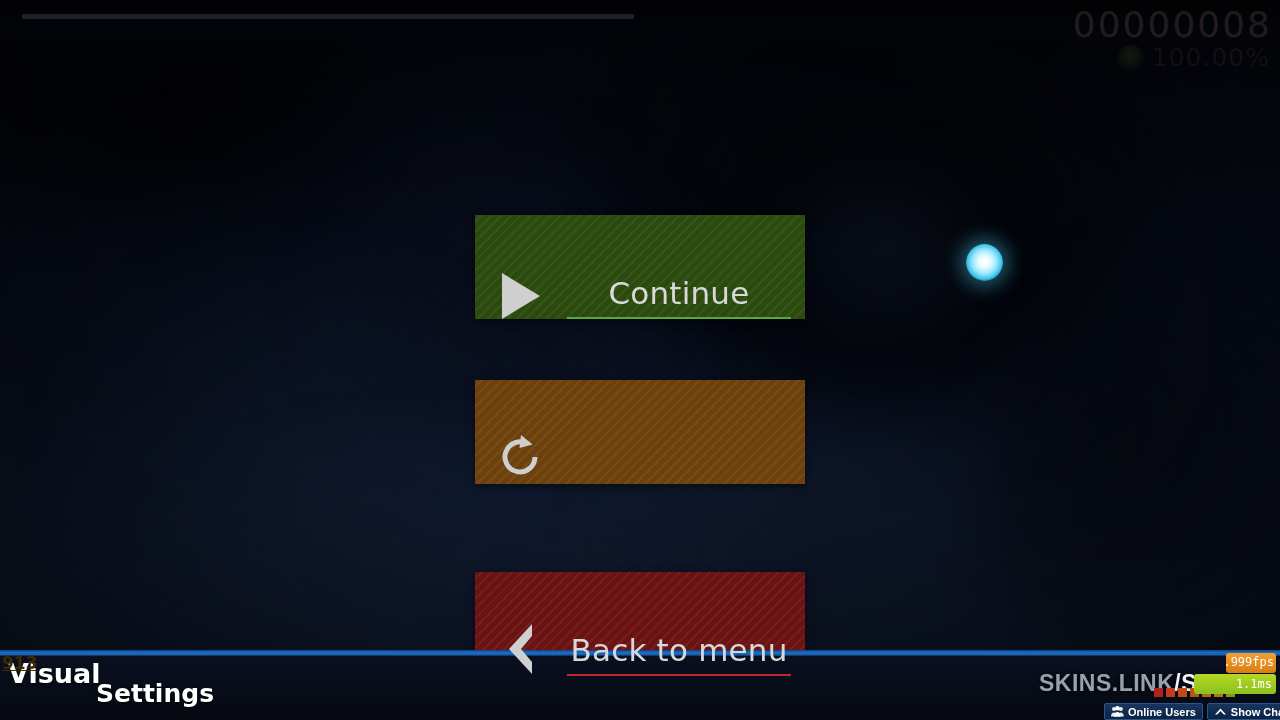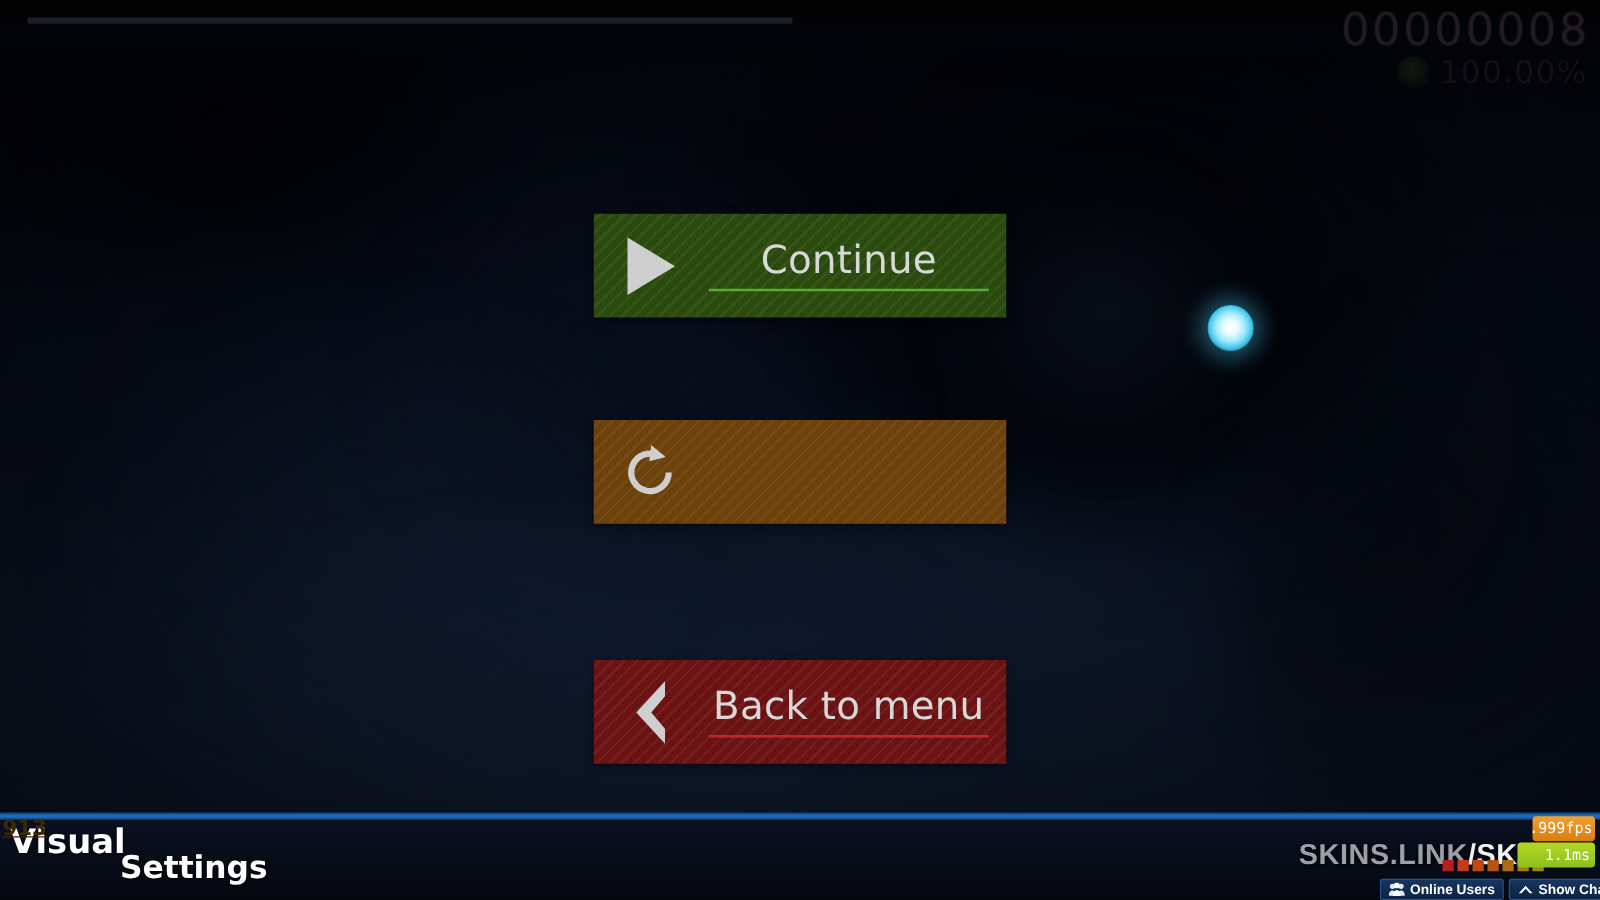--- a/index.html
+++ b/index.html
@@ -85,24 +85,25 @@
   .cursor {
     position:absolute; left:966px; top:244px;
     width:37px; height:37px; border-radius:50%;
     background:radial-gradient(circle at 50% 48%, #ffffff 0%, #e9fbff 22%, #9fe9fb 44%, #3fc4ea 64%, rgba(40,160,210,.45) 80%, rgba(30,120,180,0) 100%);
     box-shadow:0 0 18px 6px rgba(70,200,240,.42);
   }
 
   
   .menu { position:absolute; left:0; top:0; width:1280px; height:720px; }
   .mbtn {
-    position:absolute; left:475px; width:330px; height:83px;
-    display:flex; align-items:center;
+    position:absolute; left:475px; width:330px; height:104px;
+    display:flex; align-items:flex-end;
     box-shadow:0 2px 7px rgba(0,0,0,.55);
     cursor:pointer;
+    margin-top:44px;
   }
   .mbtn::after {
     content:""; position:absolute; inset:0;
     background:repeating-linear-gradient(-45deg,
       rgba(255,255,255,.055) 0px, rgba(255,255,255,.055) 2px,
       rgba(0,0,0,0) 2px, rgba(0,0,0,0) 7px);
     pointer-events:none;
   }
   .mbtn-continue { top:171px; background:#2b4a0d; }
   .mbtn-retry    { top:336px; background:#6d410b; }
@@ -200,21 +201,21 @@
     white-space:nowrap;
   }
   .fps-big {
     position:absolute; left:2px; top:-1px;
     font-size:17px; font-weight:bold; color:#3a2a06;
     font-family:"DejaVu Sans", sans-serif;
     text-decoration:underline;
   }
   .ms-box {
     position:absolute; right:4px; top:674px;
-    width:62px; height:20px;
+    width:82px; height:20px;
     background:linear-gradient(180deg,#b4d820 0%, #8cc020 100%);
     border-radius:3px;
   }
   .ms-text {
     position:absolute; right:4px; top:3px;
     font-size:12px; color:#ffffff;
     font-family:"DejaVu Sans Mono", monospace;
   }
 
   

